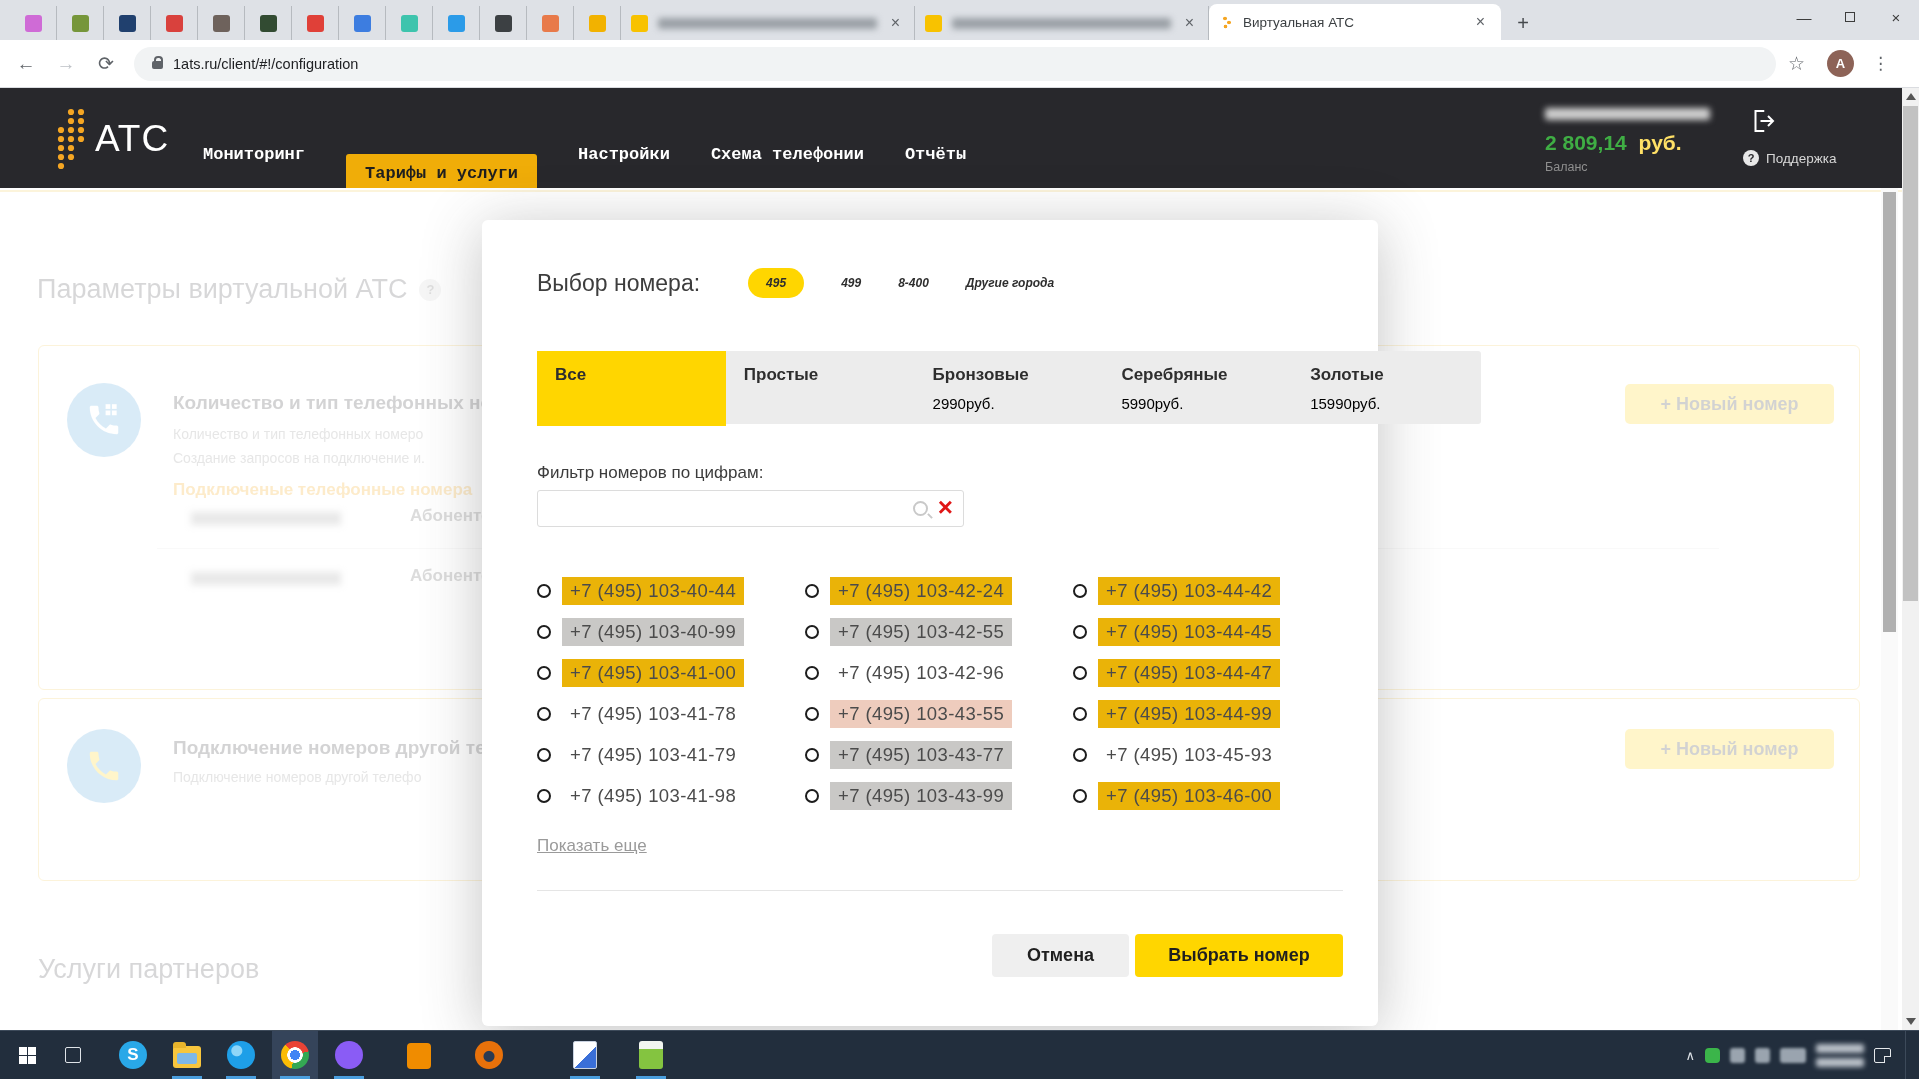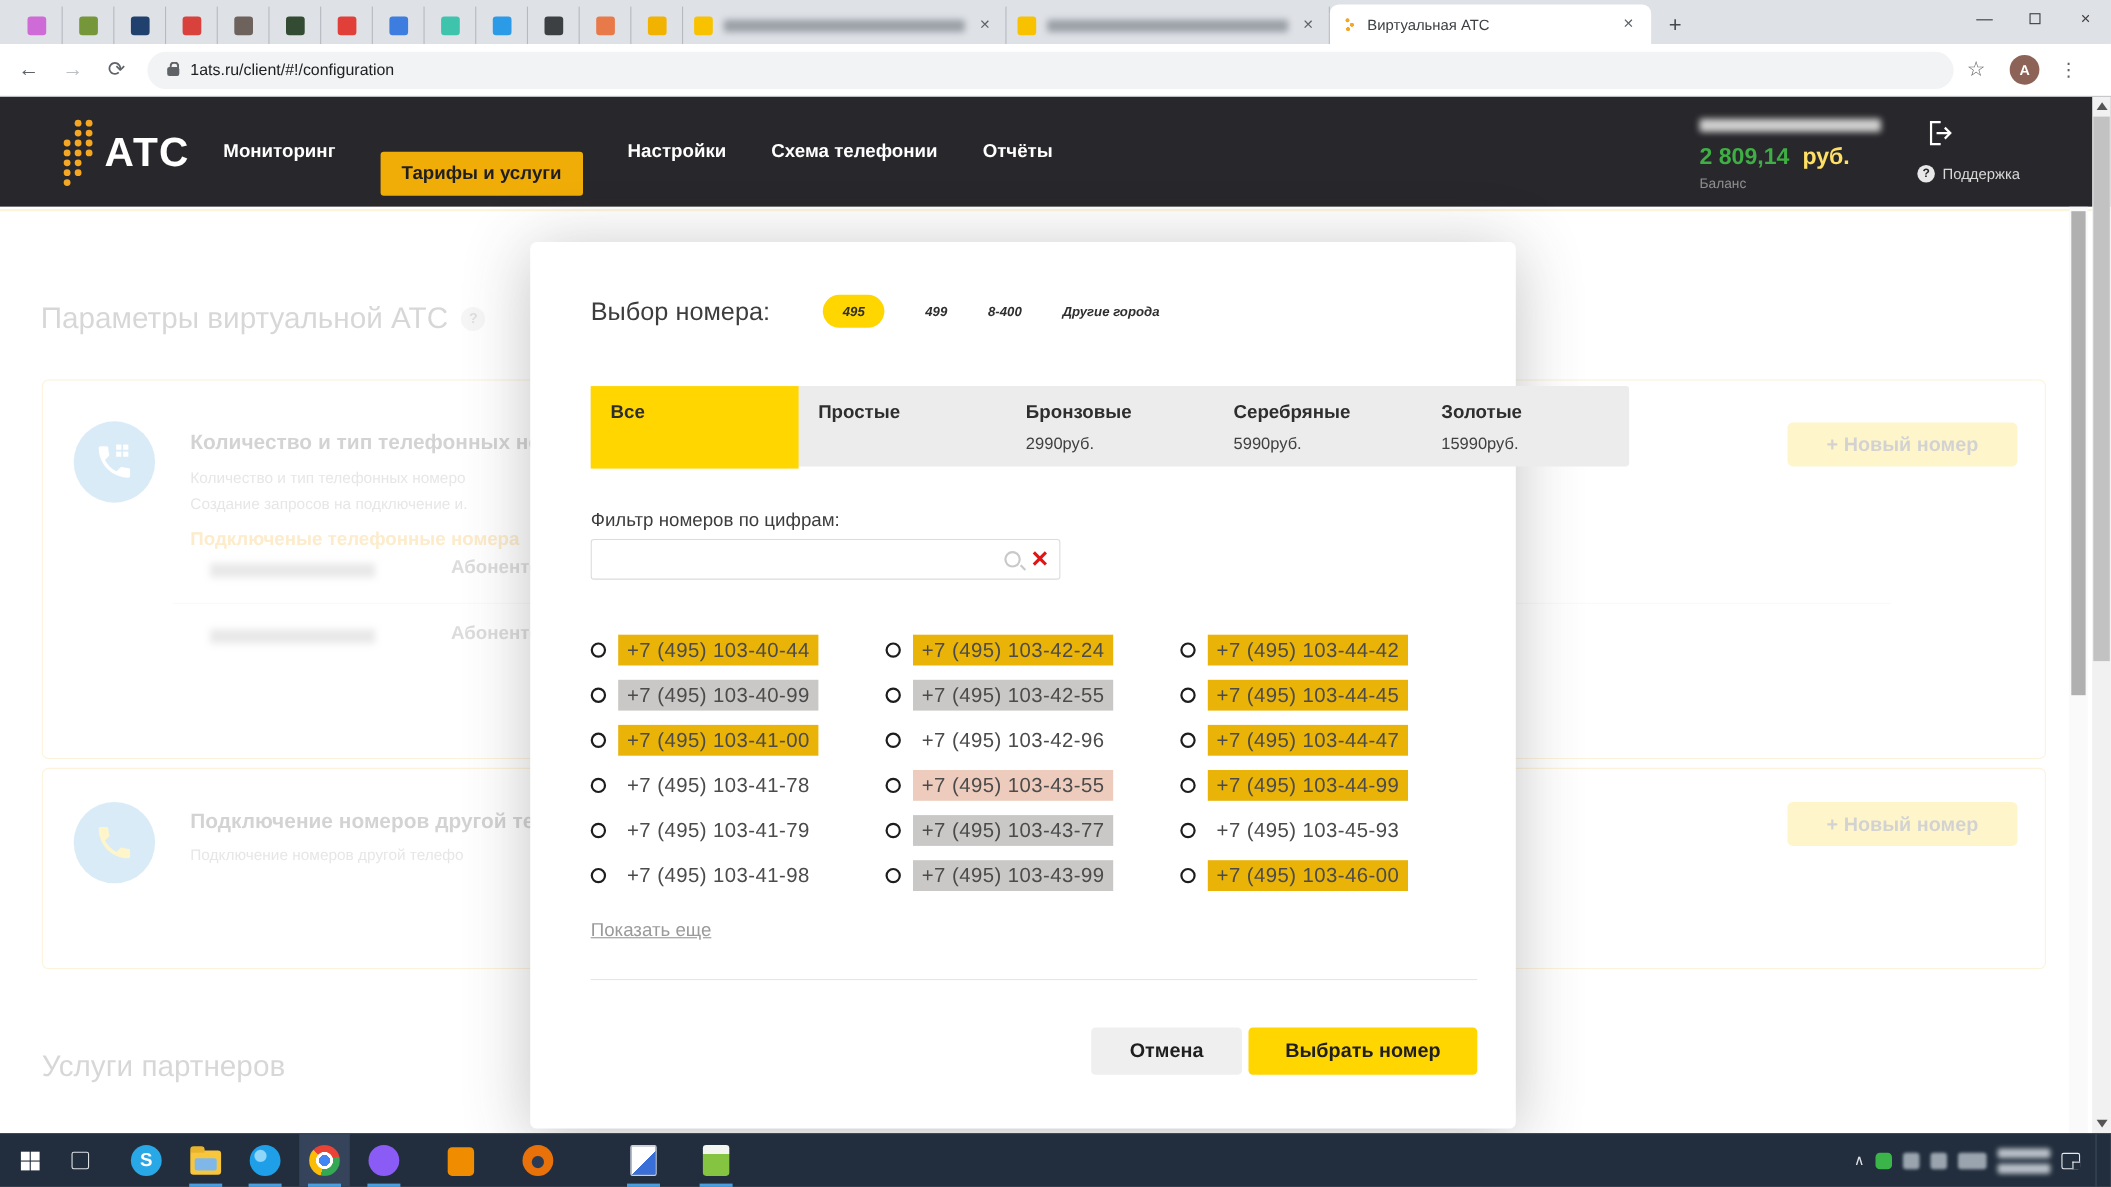--- a/index.html
+++ b/index.html
@@ -37,22 +37,22 @@
   .lock { position:relative; width:11px; height:8px; background:#5f6368; border-radius:2px; margin:3px 10px 0 2px; }
   .lock::before { content:''; position:absolute; left:1.5px; top:-5px; width:5px; height:5px; border:2px solid #5f6368; border-bottom:none; border-radius:4px 4px 0 0; }
   .url-text { font-size:14.5px; color:#202124; }
   .star-ico { margin-left:12px; font-size:19px; color:#5f6368; }
   .avatar { width:27px; height:27px; border-radius:50%; background:#8d6357; color:#fff; font-size:13px; font-weight:700; display:flex; align-items:center; justify-content:center; margin-left:22px; }
   .menu-dots { margin-left:18px; color:#5f6368; font-size:17px; letter-spacing:0; }
 
   
   .appheader { position:absolute; left:0; top:88px; width:1919px; height:100px; background:#28282c; }
   .logo { position:absolute; left:55px; top:18px; display:flex; align-items:center; }
-  .logo-text { color:#fff; font-size:37px; font-weight:700; letter-spacing:1px; margin-left:4px; }
-  .mainnav { position:absolute; left:203px; top:0; height:100px; display:flex; align-items:center; gap:41px; }
+  .logo-text { color:#fff; font-size:37px; font-weight:400; letter-spacing:1px; margin-left:4px; }
+  .mainnav { position:absolute; left:203px; top:16px; height:100px; display:flex; align-items:center; gap:41px;font-family:Liberation Mono, monospace; }
   .nav-item { color:#fff; font-size:17px; font-weight:700; white-space:nowrap; }
   .nav-item.active { background:#f0ad08; color:#1f1f1f; padding:10px 19px; border-radius:3px;margin-top:39px; }
   .hdr-right { position:absolute; left:1545px; top:14px; width:300px; }
   .name-blur { width:165px; height:12px; background:#cfcfcf; filter:blur(3px); border-radius:2px; margin-top:6px; }
   .balance-line { margin-top:11px; font-size:21px; font-weight:800; }
   .bal-num { color:#3fae44; }
   .bal-cur { color:#ffe066; margin-left:6px; }
   .bal-label { margin-top:5px; font-size:12.5px; color:#8f8f8f; }
   .logout { position:absolute; left:203px; top:4px; }
   .support { position:absolute; left:198px; top:48px; display:flex; align-items:center; gap:7px; }
@@ -84,21 +84,21 @@
            box-shadow:0 8px 60px rgba(60,60,60,.30); z-index:2; padding:48px 35px 0 55px; }
   .modal-head { display:flex; align-items:center; }
   .modal-title { font-size:23px; color:#3d3d3d; }
   .pills { display:flex; align-items:center; gap:37px; margin-left:48px; }
   .pill { font-size:12px; font-weight:700; color:#2e2e2e; padding:8px 0; white-space:nowrap;font-style:italic; }
   .pill.active { background:#ffd600; padding:8px 18px; border-radius:18px; }
   .cat-tabs { margin-top:53px; width:944px; height:73px; background:#ececec; border-radius:3px; display:grid; grid-template-columns:repeat(5,1fr); }
   .cat-tab { padding:14px 18px; }
   .cat-tab.active { background:#ffd600; }
   .cat-label { font-size:17px; font-weight:700; color:#2e2e2e; }
-  .cat-price { font-size:15px; color:#404040; margin-top:10px; }
+  .cat-price { font-size:15px; color:#000000; margin-top:10px; }
   .filter-label { margin-top:39px; font-size:17px; color:#3c3c3c; }
   .filter-box { margin-top:7px; width:427px; height:37px; border:1px solid #dcdcdc; border-radius:3px; display:flex; align-items:center; padding:0 10px; }
   .filter-input { flex:1; border:none; outline:none; font-size:16px; color:#333; background:transparent; }
   .search-ico { position:relative; width:15px; height:15px; border:2px solid #c9c9c9; border-radius:50%; margin-right:10px; }
   .search-ico::after { content:''; position:absolute; left:12px; top:12px; width:6px; height:2px; background:#c9c9c9; transform:rotate(45deg); }
   .clear-ico { color:#e01616; font-size:26px; font-weight:700; line-height:1; margin-top:-3px; }
   .numbers { margin-top:50px; display:grid; grid-template-columns:repeat(3,268px); grid-template-rows:repeat(6,28px); grid-auto-flow:column; row-gap:13px; }
   .num-item { display:flex; align-items:center; }
   .radio { flex:none; width:14px; height:14px; border:2px solid #1d1d1d; border-radius:50%; }
   .num { margin-left:11px; font-size:18.5px; color:#4b4b4b; letter-spacing:.4px; padding:3px 8px; white-space:nowrap; }

